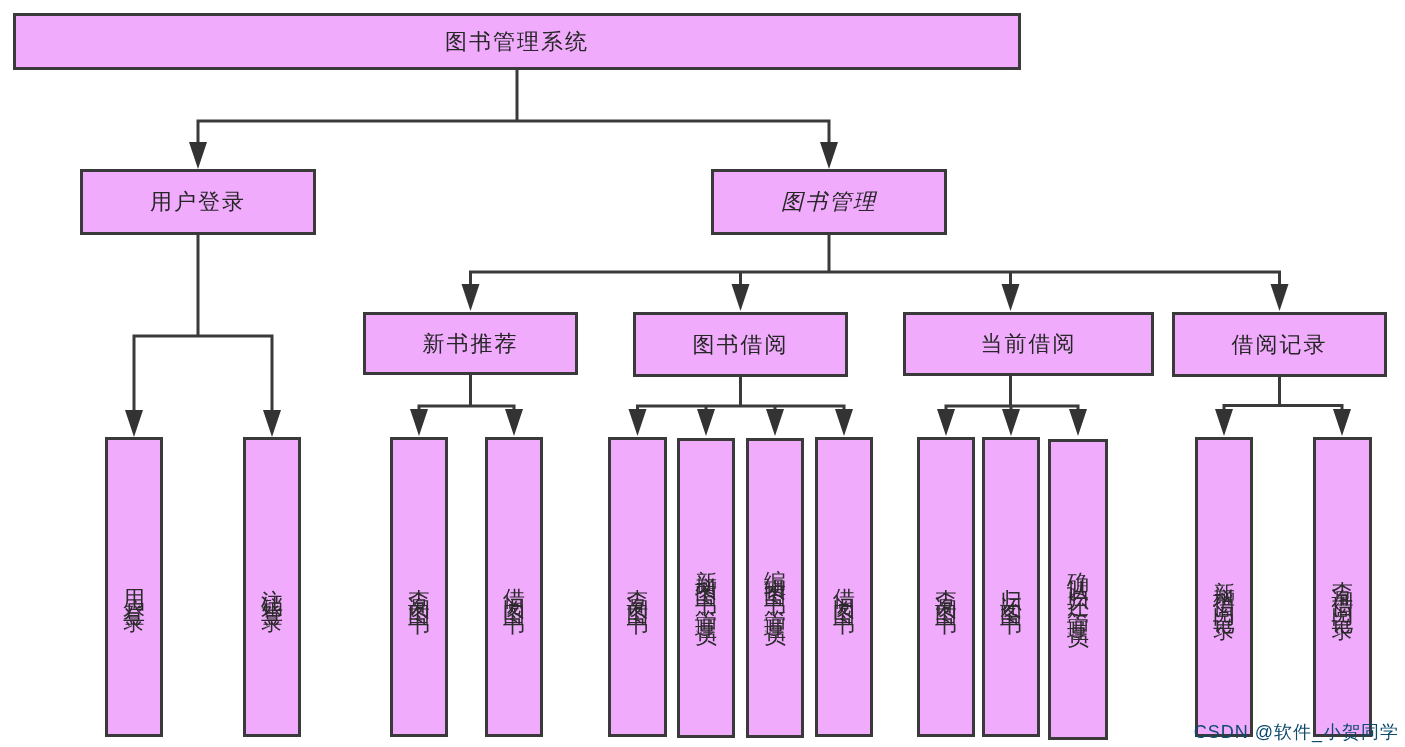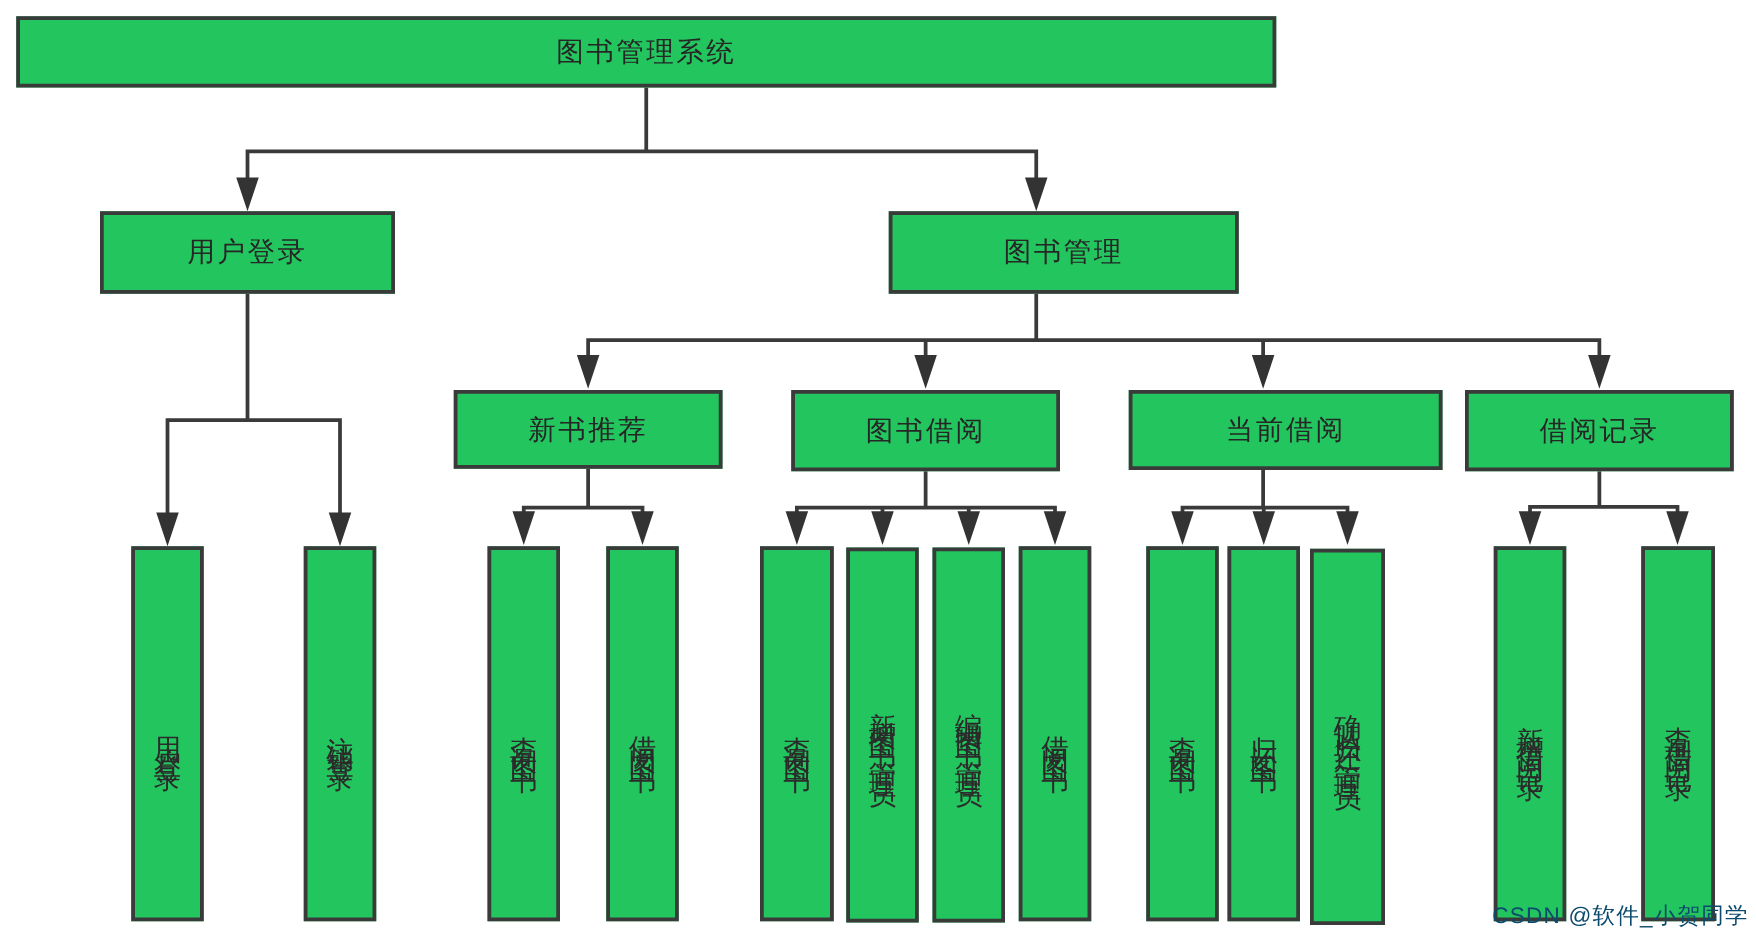--- a/index.html
+++ b/index.html
@@ -13,21 +13,21 @@
   }
   .connectors {
     position: absolute;
     left: 0; top: 0;
     width: 1405px; height: 747px;
   }
   .node {
     position: absolute;
     box-sizing: border-box;
     border: 3px solid #3a3a3a;
-    background: #22c55e;
+    background: #f0abfc;
     display: flex;
     align-items: center;
     justify-content: center;
     color: #262626;
     font-size: 22px;
     letter-spacing: 2px;
   }
   .leaf span {
     writing-mode: vertical-rl;
     text-orientation: mixed;
@@ -91,21 +91,21 @@
     </g>
   </svg>
 
   <div class="node" style="left:13px; top:13px; width:1008px; height:57px;">
     <span>图书管理系统</span>
   </div>
 
   <div class="node" style="left:80px; top:169px; width:236px; height:66px;">
     <span>用户登录</span>
   </div>
-  <div class="node" style="left:711px; top:169px; width:280px; height:66px;">
+  <div class="node" style="left:711px; top:169px; width:236px; height:66px;font-style:italic;">
     <span>图书管理</span>
   </div>
 
   <div class="node" style="left:363px; top:312px; width:215px; height:63px;">
     <span>新书推荐</span>
   </div>
   <div class="node" style="left:633px; top:312px; width:215px; height:65px;">
     <span>图书借阅</span>
   </div>
   <div class="node" style="left:903px; top:312px; width:251px; height:64px;">

